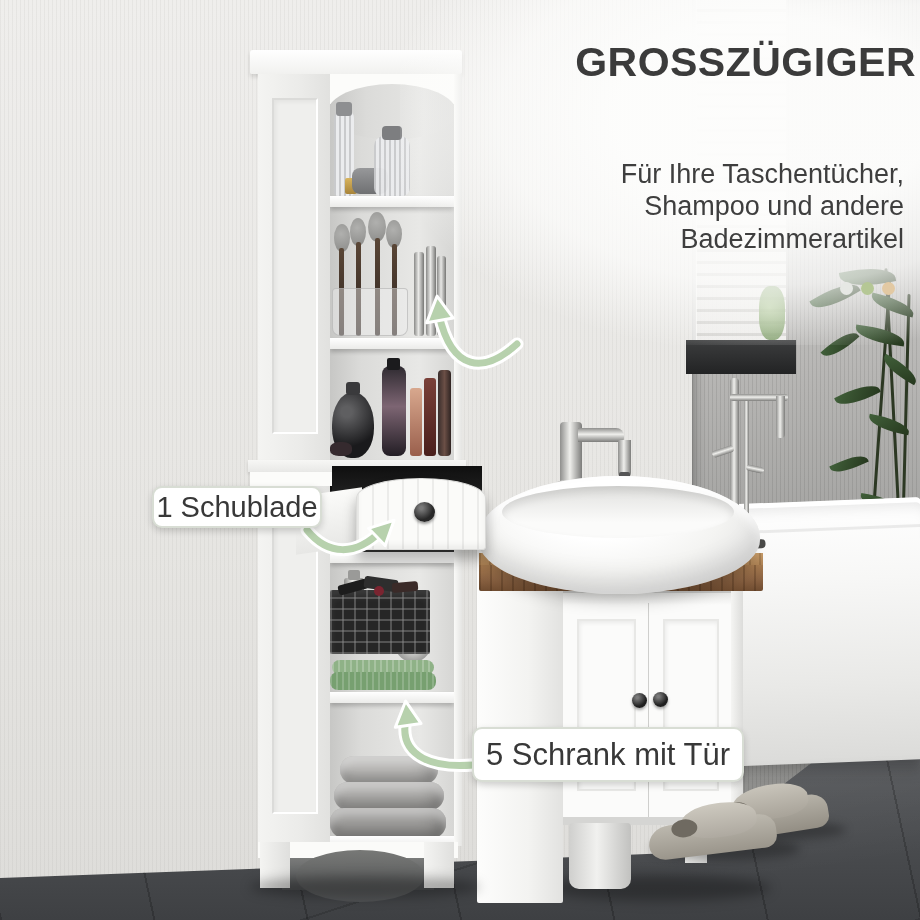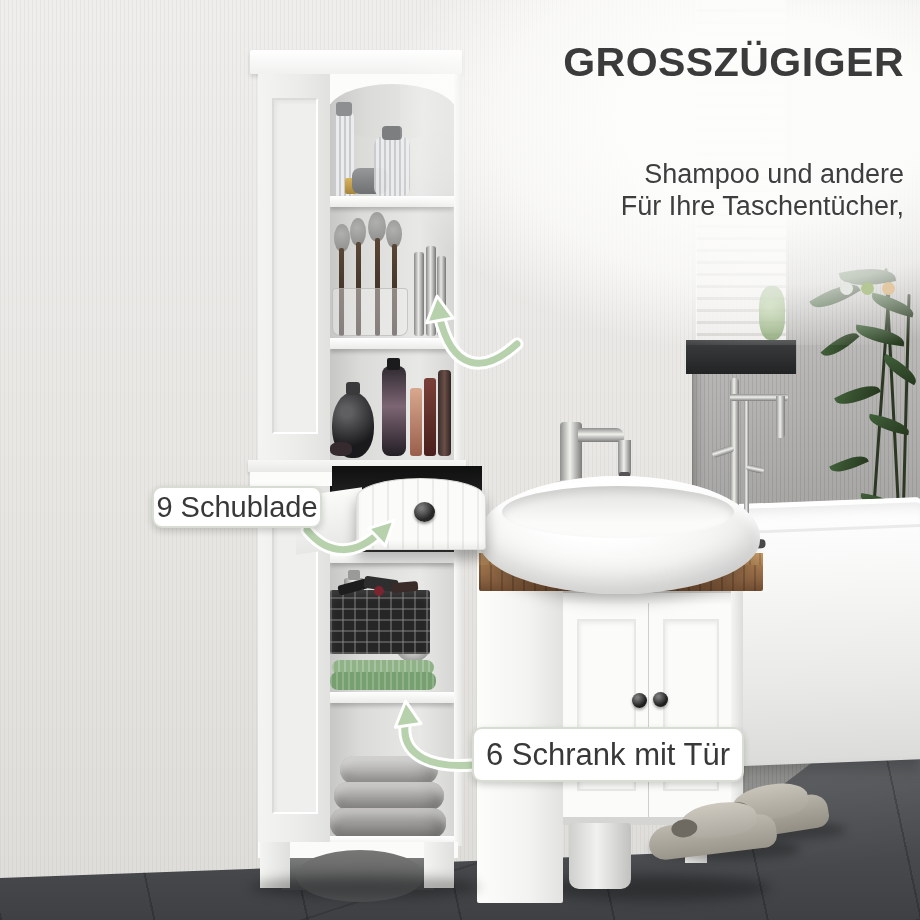--- a/index.html
+++ b/index.html
@@ -212,21 +212,21 @@
   .sl-sole{left:0;top:16px;width:100%;height:34px;
     border-radius:24px 18px 14px 18px/20px 16px 12px 16px;
     background:linear-gradient(180deg,#b6b2a8,#938e84);}
   .sl-strap{left:34px;top:0;width:76px;height:34px;border-radius:50% 45% 40% 45%;
     background:linear-gradient(180deg,#c8c4ba,#a8a399);}
   .sl-open{left:24px;top:12px;width:26px;height:18px;border-radius:50%;background:#6f6a61;}
 
   
   .fade{left:400px;top:0;width:520px;height:345px;pointer-events:none;
     background:radial-gradient(ellipse at 72% 34%,rgba(253,253,252,.97) 30%,rgba(253,253,252,.72) 52%,rgba(253,253,252,0) 74%);}
-  .heading{right:16px;top:40px;text-align:right;color:var(--heading-text,#3b3b3b);
+  .heading{right:4px;top:40px;text-align:right;color:var(--heading-text,#3b3b3b);
     font-size:41px;font-weight:bold;line-height:1.12;letter-spacing:.5px;}
   .heading span{position:static;display:block;}
   .subtitle{right:16px;top:158px;text-align:right;color:#3e3e3e;font-size:27px;line-height:1.2;}
   .subtitle span{position:static;display:block;}
   .dots{left:840px;top:282px;display:flex;gap:8px;}
   .dot{position:static;width:13px;height:13px;border-radius:50%;}
 
   .arrows{left:0;top:0;width:920px;height:920px;pointer-events:none;}
   .arrow-outline{fill:none;stroke:#ffffff;stroke-width:13;stroke-linecap:round;}
   .arrow-line{fill:none;stroke:var(--arrow-green,#b7d1ad);stroke-width:7;stroke-linecap:round;}
@@ -408,22 +408,23 @@
     <div class="sl-strap" style="background:linear-gradient(180deg,#cdc9bf,#aeA9a0);"></div>
     <div class="sl-open"></div>
   </div>
 
   <div class="fade"></div>
 
   <div class="heading">
     <span>GROSSZÜGIGER</span>
   </div>
   <div class="subtitle">
+    <span>Für Ihre Taschentücher,</span>
     <span>Shampoo und andere</span>
-    <span>Für Ihre Taschentücher,</span>
+    <span>Badezimmerartikel</span>
   </div>
   <div class="dots">
     <div class="dot" style="background: rgb(230, 232, 228);"></div>
     <div class="dot" style="background: rgb(181, 199, 149);"></div>
     <div class="dot" style="background: rgb(226, 201, 163);"></div>
   </div>
 
   <svg class="arrows" viewBox="0 0 920 920">
     <g>
       <path class="arrow-outline" d="M 517 344 C 484 374, 452 372, 439 315"></path>
@@ -434,19 +435,19 @@
       <path class="arrow-line" d="M 517 344 C 484 374, 452 372, 439 315"></path>
       <path class="arrow-head" d="M439 296 L425 321 L452 320 Z" transform="rotate(-8 439 310)"></path>
       <path class="arrow-line" d="M 307 530 C 328 556, 356 556, 381 531"></path>
       <path class="arrow-head" d="M384 516 L372 540 L396 540 Z" transform="rotate(46 384 530)"></path>
       <path class="arrow-line" d="M 489 763 C 432 772, 398 756, 406 719"></path>
       <path class="arrow-head" d="M407 701 L394 726 L420 725 Z" transform="rotate(-6 407 714)"></path>
     </g>
   </svg>
 
   <div class="callout c2">
-    <span>9 Schublade</span>
+    <span>1 Schublade</span>
   </div>
   <div class="callout c3">
-    <span>6 Schrank mit Tür</span>
+    <span>5 Schrank mit Tür</span>
   </div>
 
 </div>
 
 </body></html>

